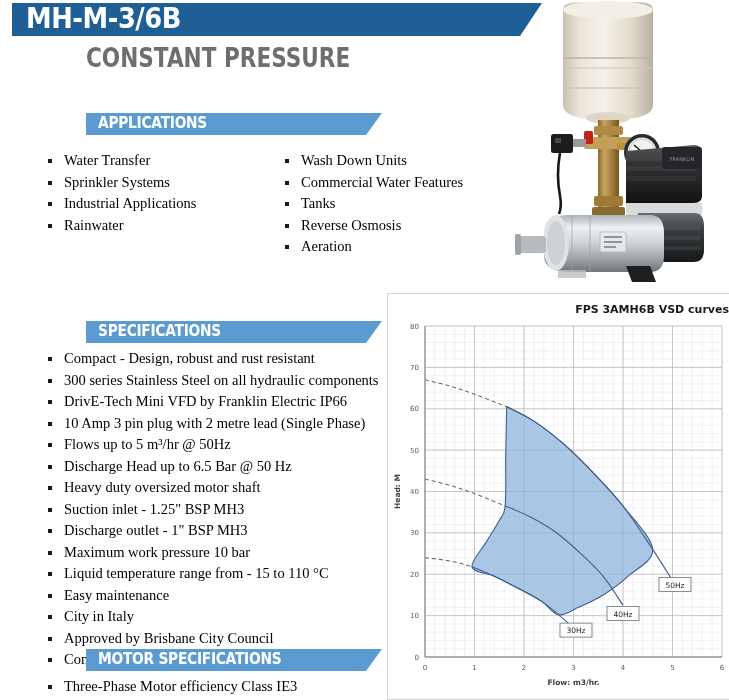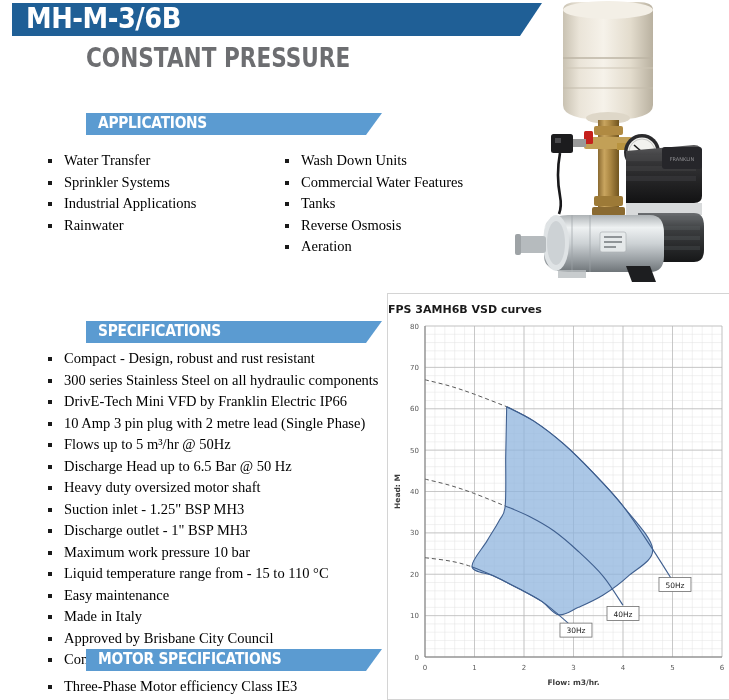--- a/index.html
+++ b/index.html
@@ -86,21 +86,21 @@
   
   .chart-panel {
     position: absolute; left: 387px; top: 293px;
     width: 342px; height: 407px;
     background: #ffffff;
     border: 1px solid #d4d4d4;
     border-right: none;
   }
   .chart-title {
     position: absolute; left: 0; right: 0; top: 9px;
-    text-align: left;
+    text-align: right;
     font-family: "DejaVu Sans", sans-serif;
     font-weight: bold; font-size: 11px;
     color: #1a1a1a;
   }
   .chart-svg { position: absolute; left: 0; top: 0; }
   .ax-lbl {
     font-family: "DejaVu Sans", sans-serif;
     font-size: 7px; fill: #595959;
   }
   .ax-title {
@@ -263,21 +263,21 @@
     <div class="brow">DrivE-Tech Mini VFD by Franklin Electric IP66</div>
     <div class="brow">10 Amp 3 pin plug with 2 metre lead (Single Phase)</div>
     <div class="brow">Flows up to 5 m³/hr @ 50Hz</div>
     <div class="brow">Discharge Head up to 6.5 Bar @ 50 Hz</div>
     <div class="brow">Heavy duty oversized motor shaft</div>
     <div class="brow">Suction inlet - 1.25" BSP MH3</div>
     <div class="brow">Discharge outlet - 1" BSP MH3</div>
     <div class="brow">Maximum work pressure 10 bar</div>
     <div class="brow">Liquid temperature range from - 15 to 110 °C</div>
     <div class="brow">Easy maintenance</div>
-    <div class="brow">Made in Italy</div>
+    <div class="brow">City in Italy</div>
     <div class="brow">Approved by Brisbane City Council</div>
     <div class="brow">Complies with AS/NZS4020 Drinking Water</div>
   </div>
 
   <div class="ribbon" style="left:86px; top:649px; width:296px;">
     <div class="body" style="width:280px;"></div>
     <div class="tip" style="left:280px;"></div>
     <div class="lbl">MOTOR SPECIFICATIONS</div>
   </div>
 

